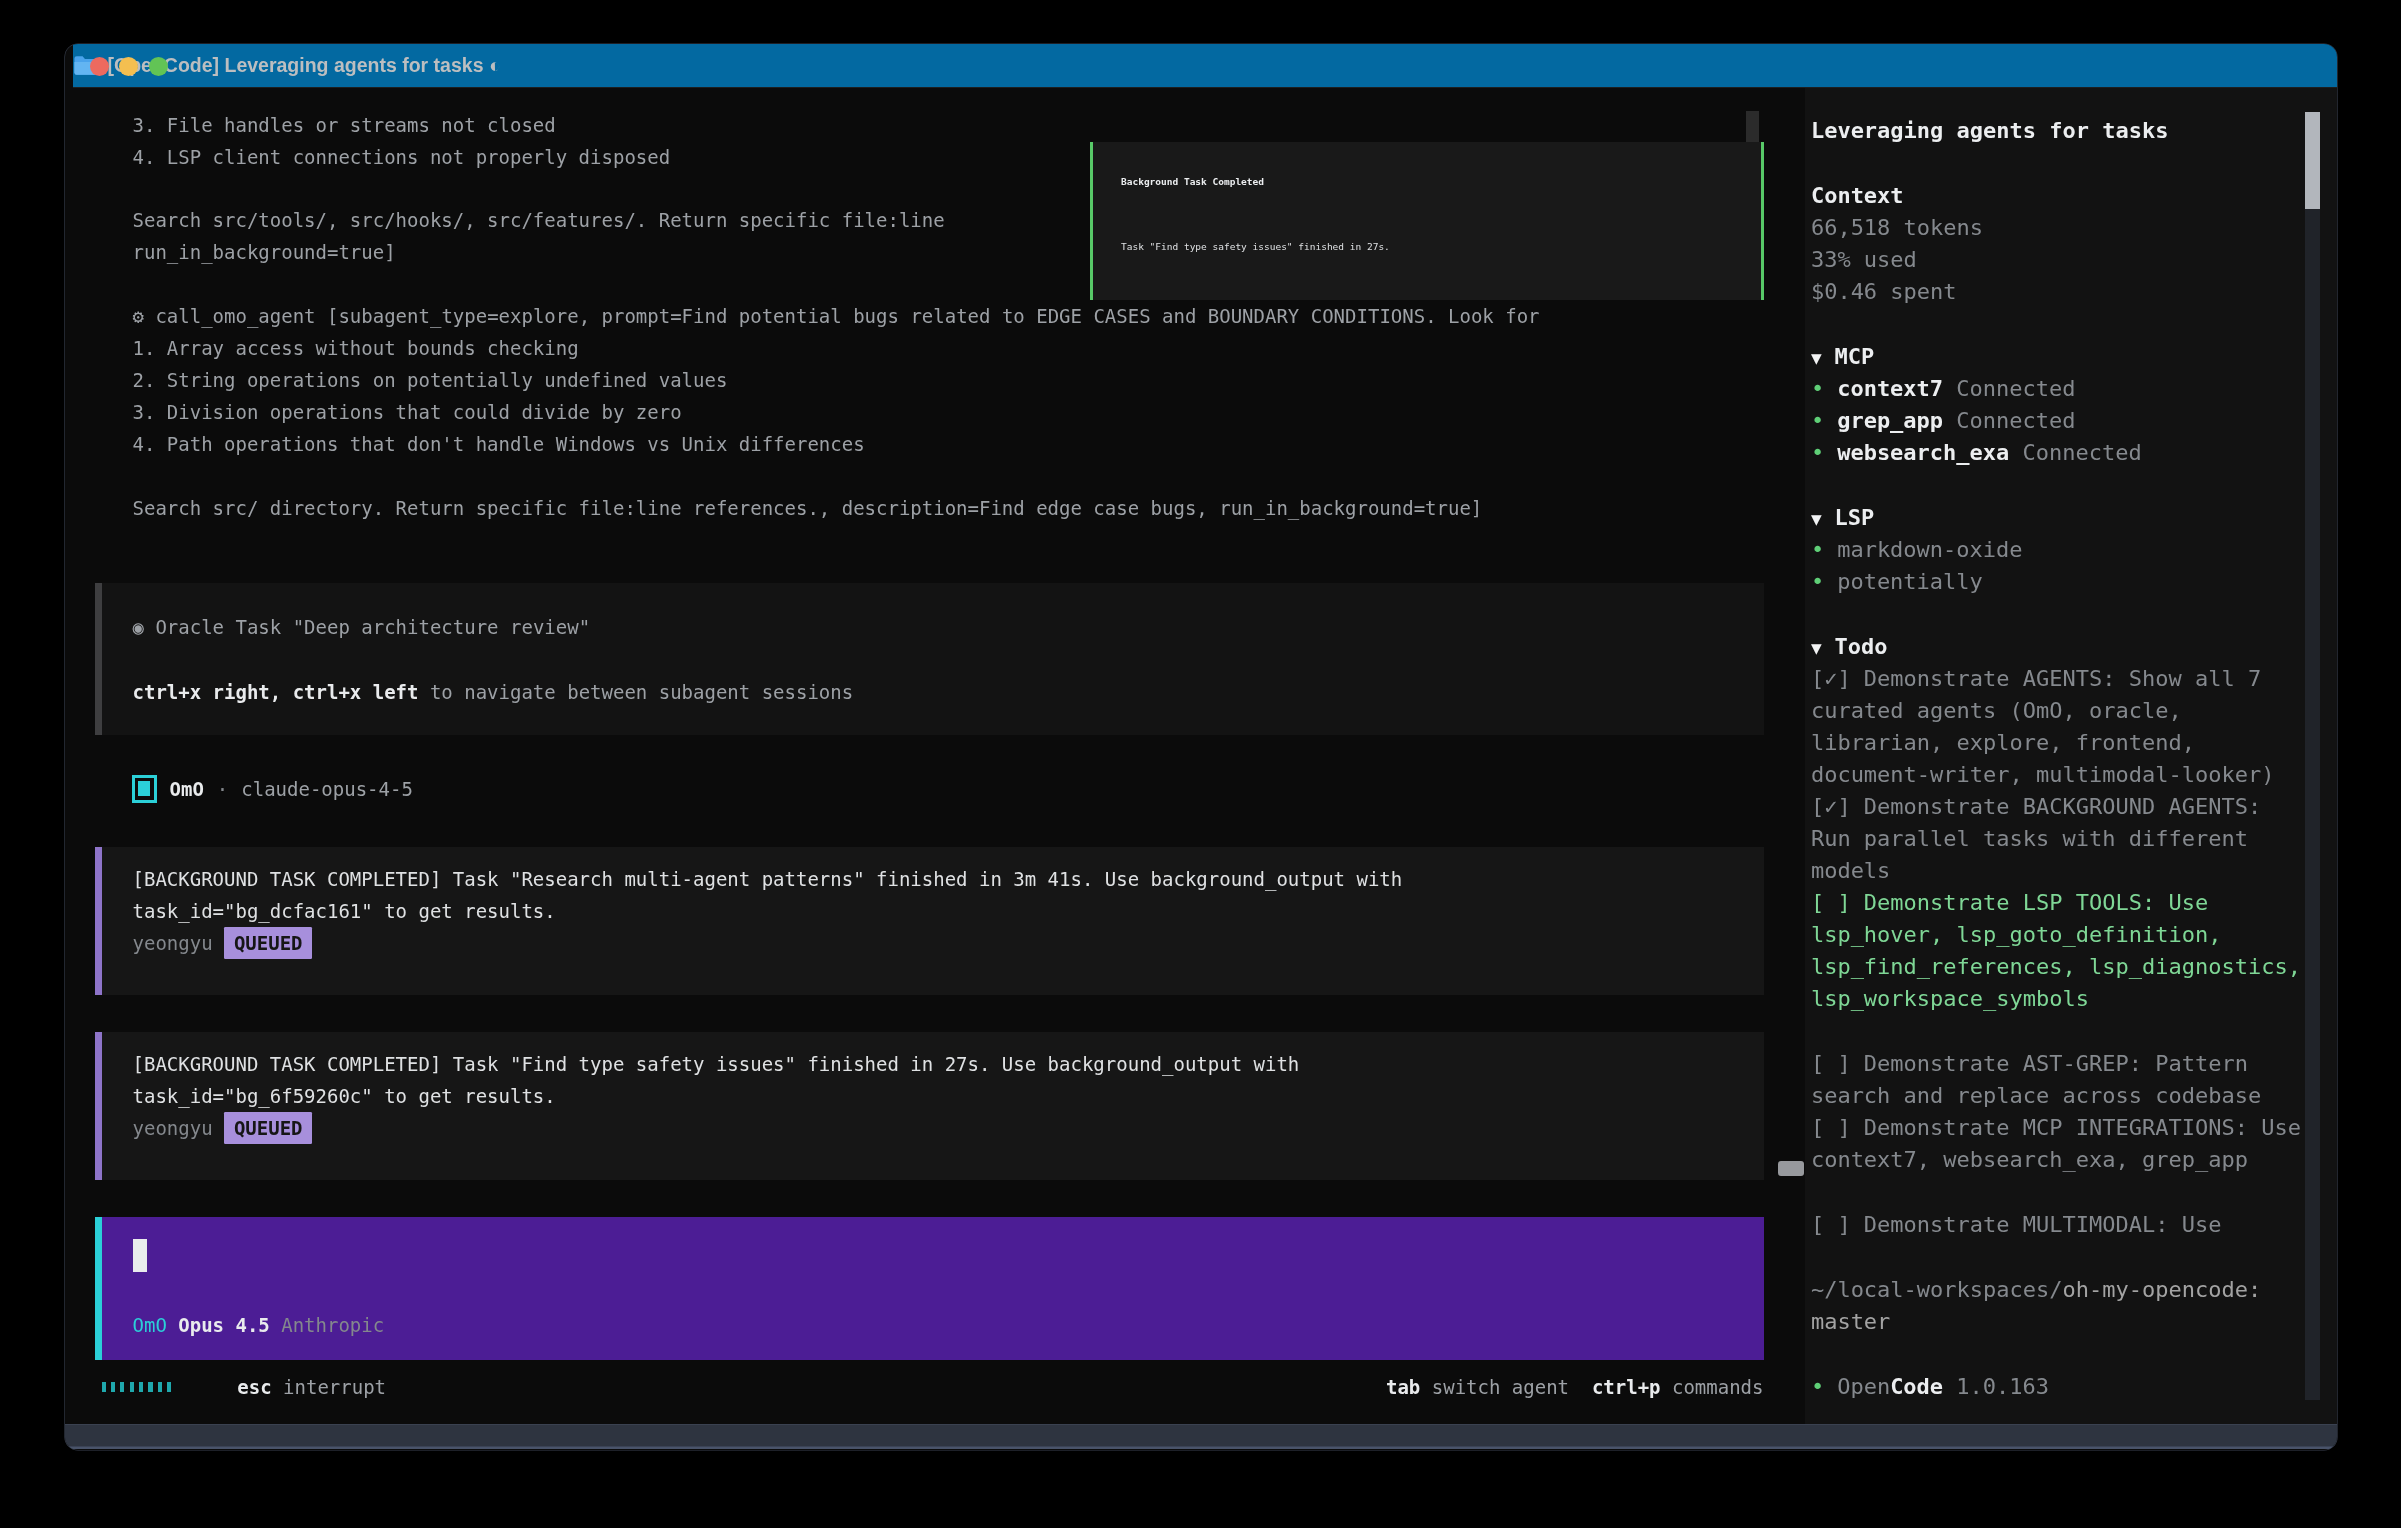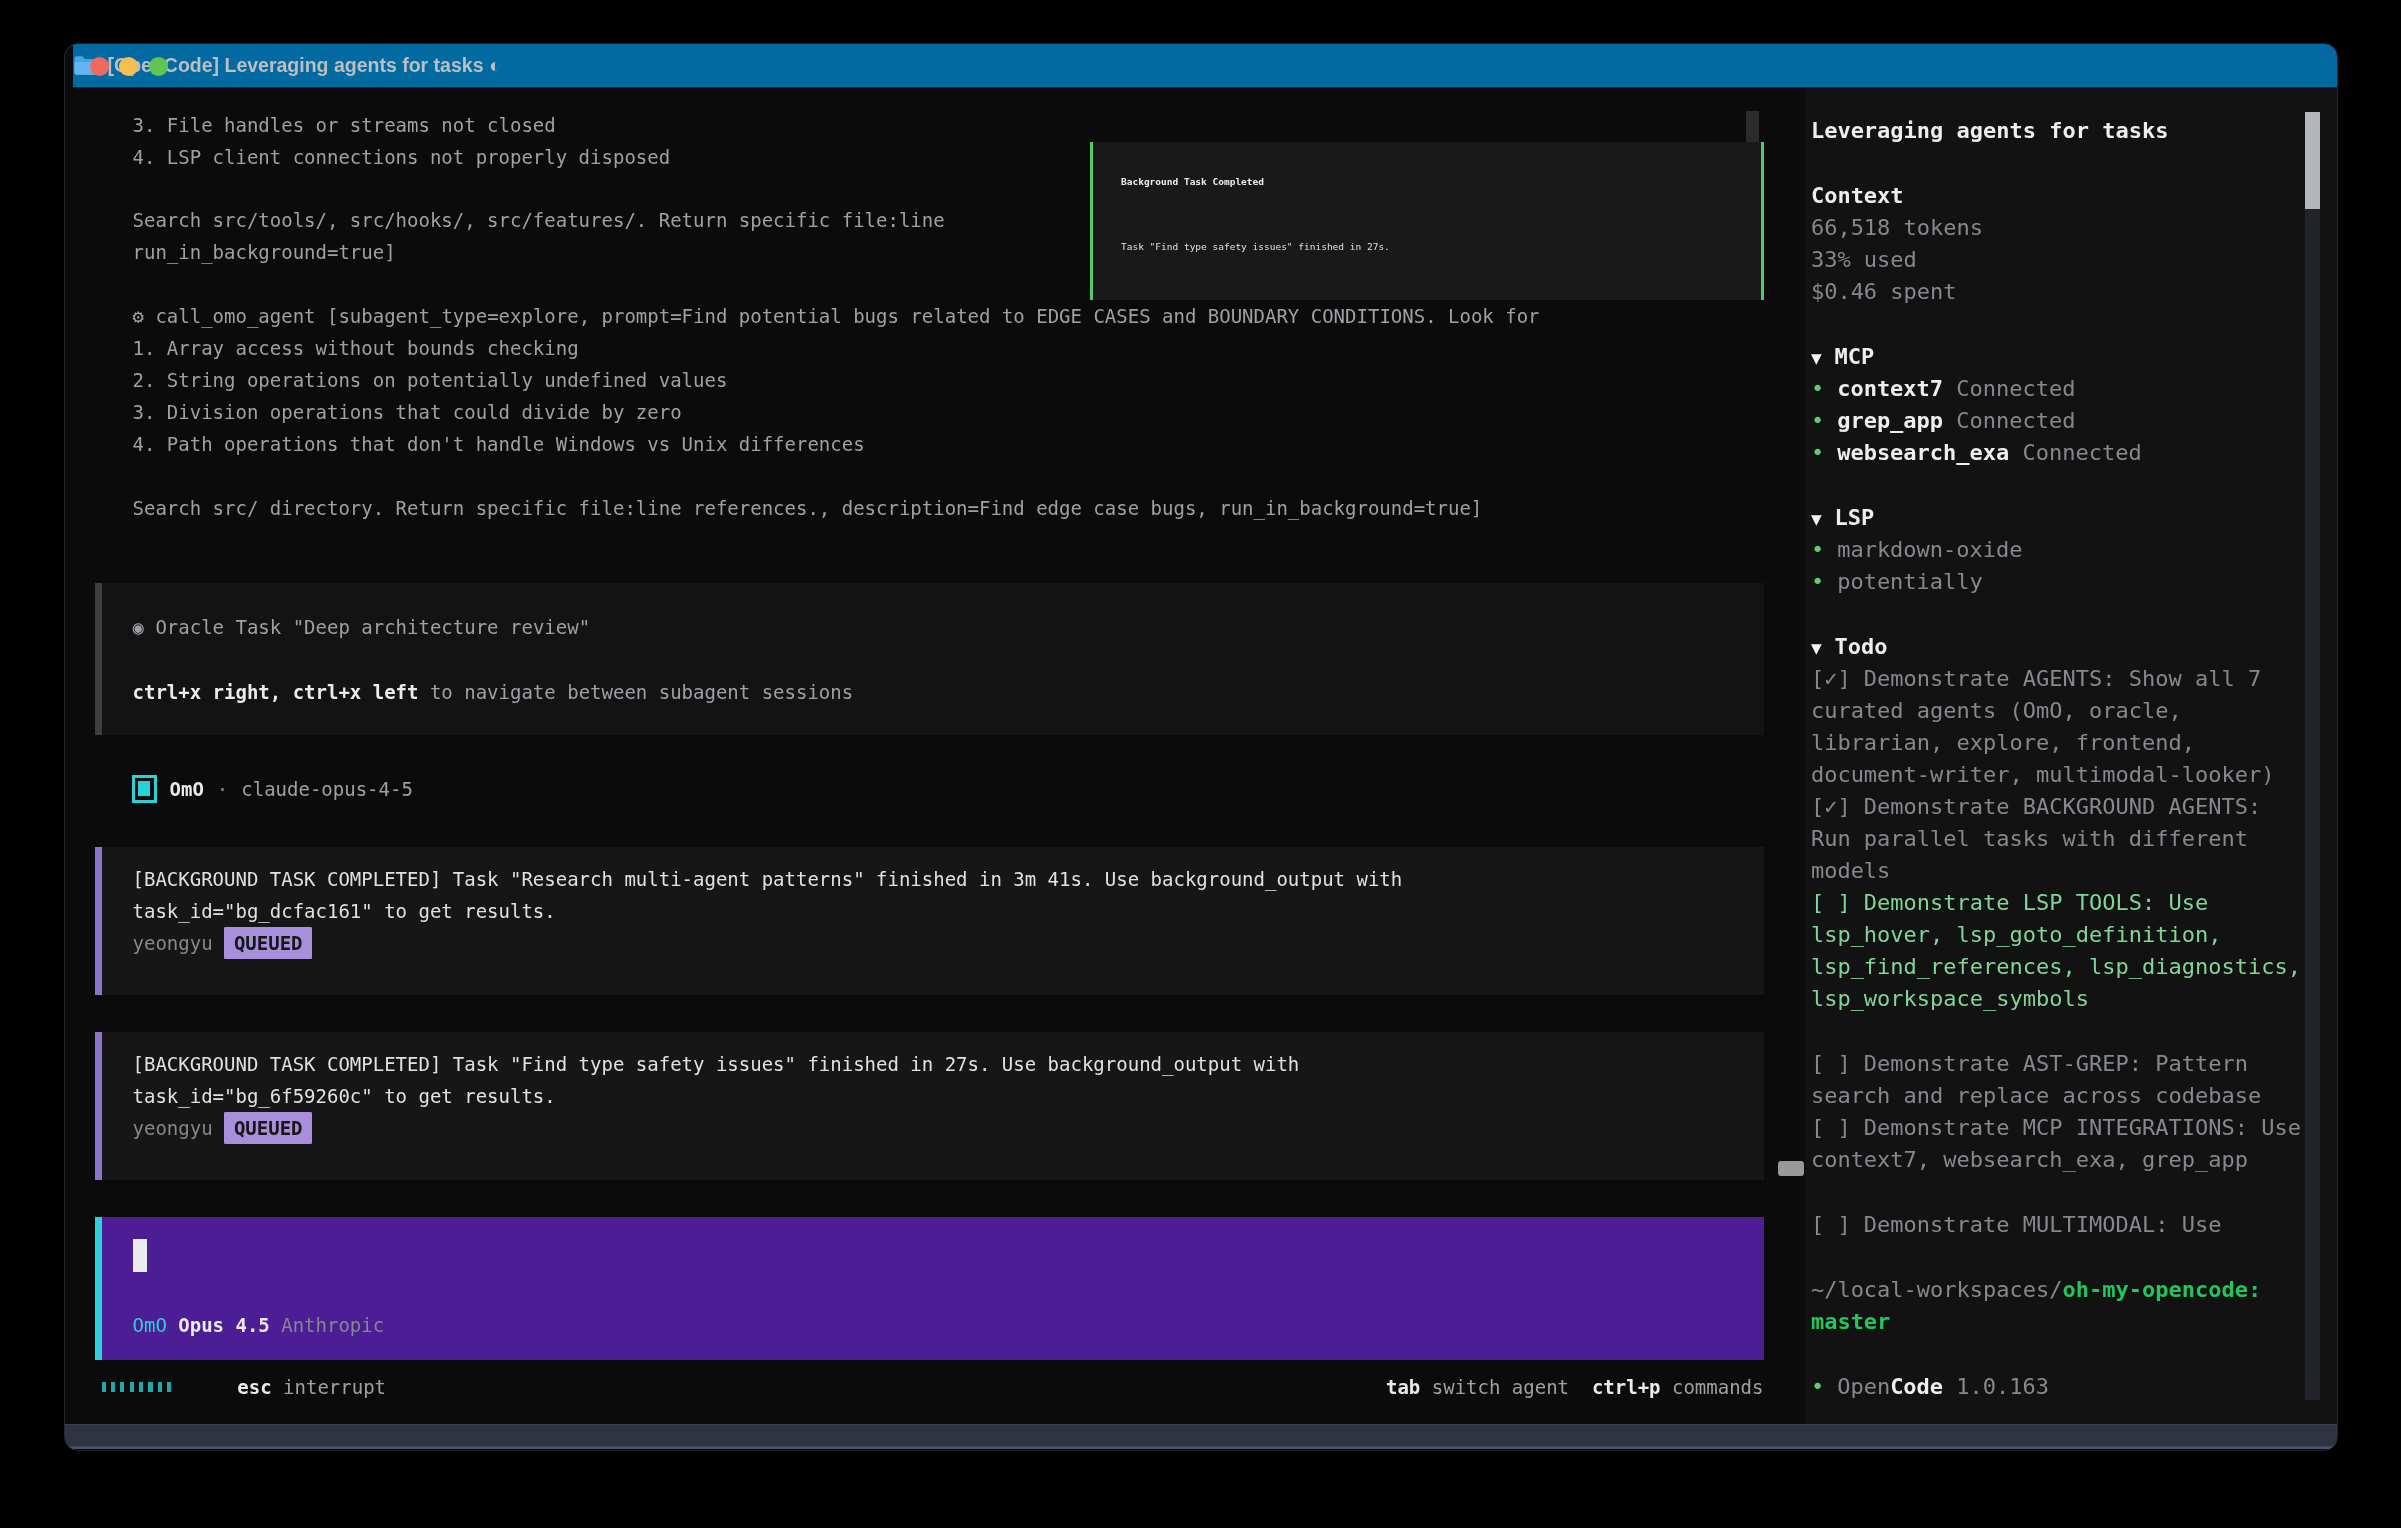--- a/index.html
+++ b/index.html
@@ -84,21 +84,21 @@
   .sidebar { position:relative; width:532px; height:100%; background:#121212;
              padding:26.6px 0 0 5.9px; font-size:22px; color:#85898e; }
   .sb-line { height:32px; line-height:32px; white-space:pre; }
   .sb-text { width:492px; line-height:32px; white-space:pre-wrap; word-break:break-word; }
   .sb-head { color:#eceef0; font-weight:bold; }
   .tri { color:#f2f3f4; font-size:17.7px; margin-right:13px; }
   .gbul { color:#5fcf77; margin-right:13px; }
   .sbgap { margin-top:33px; }
   .todo-done, .todo-pending { color:#85898e; }
   .todo-current { color:#7fd796; }
-  .ws-bright { color:#22c55e; font-weight:bold; }
+  .ws-bright { color:#a3a3a3; font-weight:normal; }
 
   .sb-track { position:absolute; left:2240px; top:23.6px; width:15.4px; height:1288px; background:#202329; }
   .sb-thumb { position:absolute; left:2240px; top:23.6px; width:15.4px; height:97px; background:#b2b6bc; }
 </style>
 </head>
 <body>
 
 <div class="stage">
   <div class="window">
 

